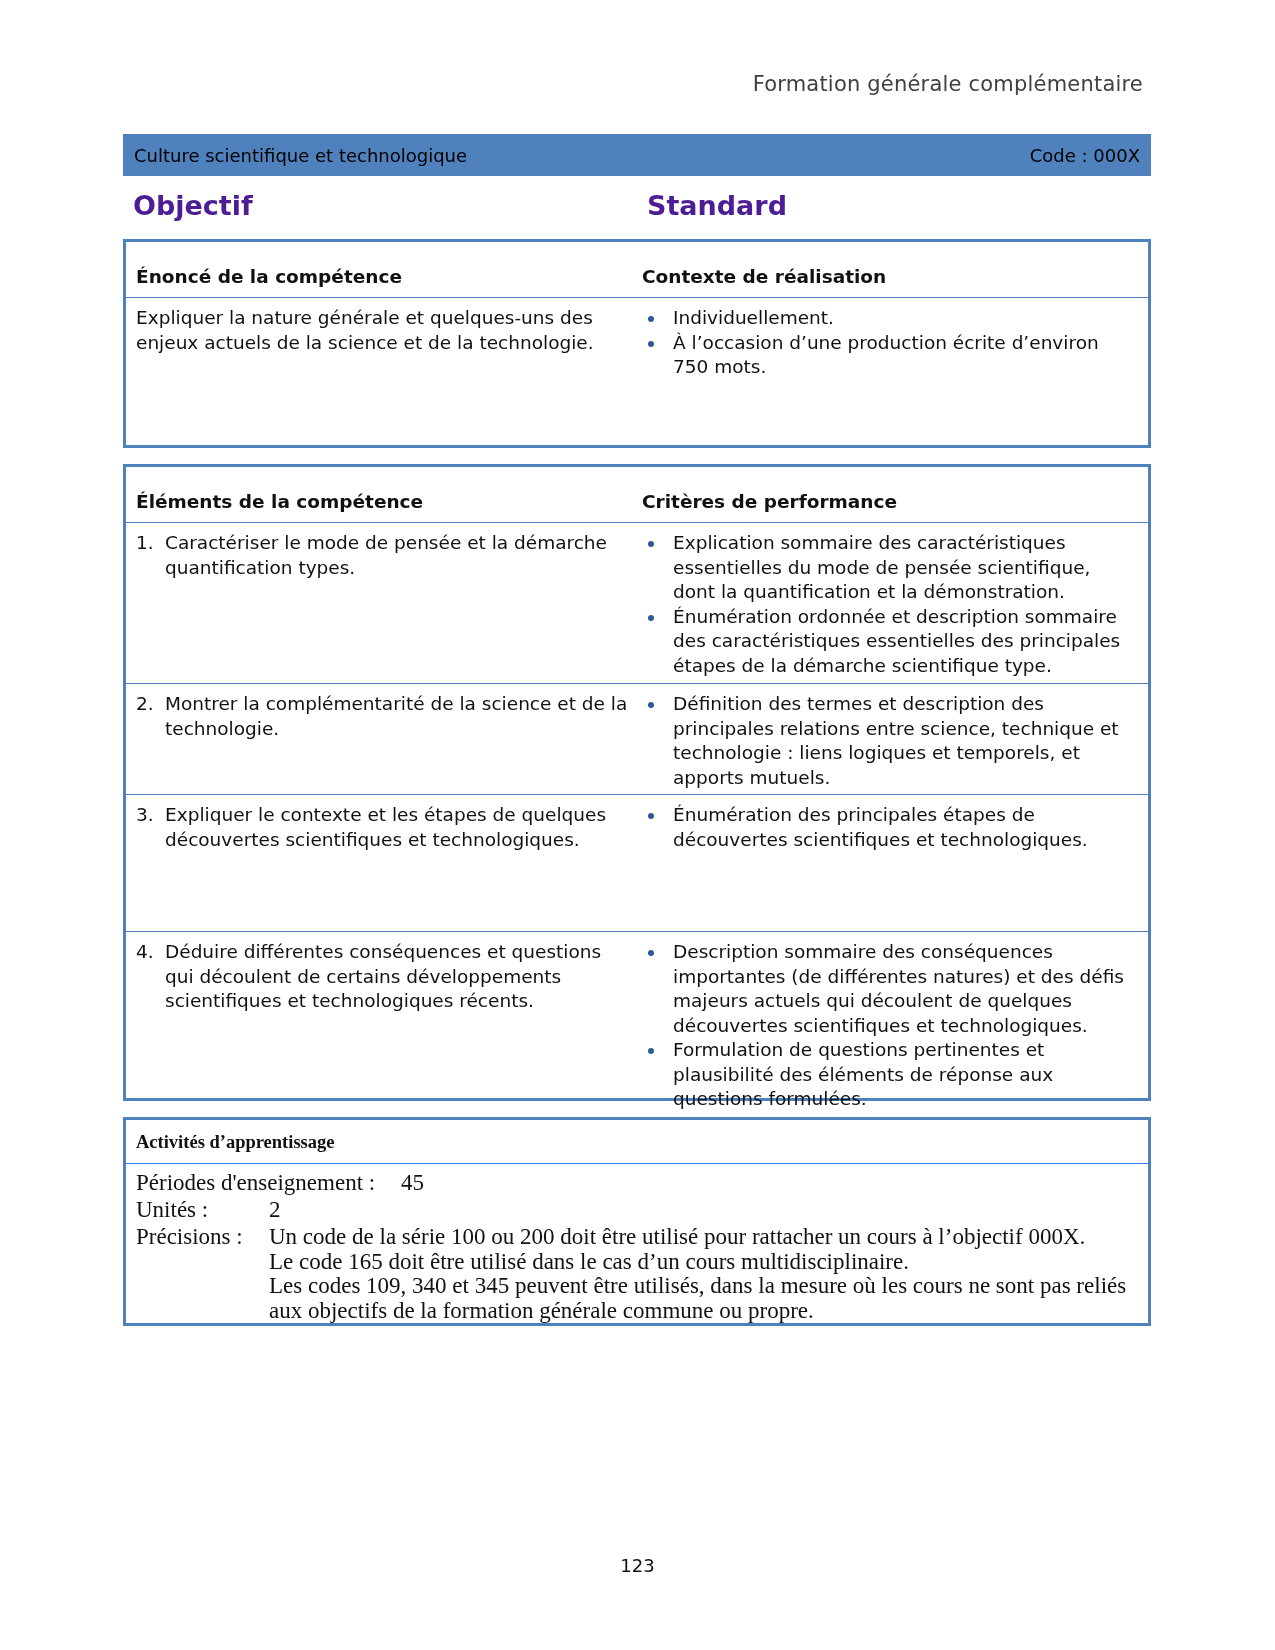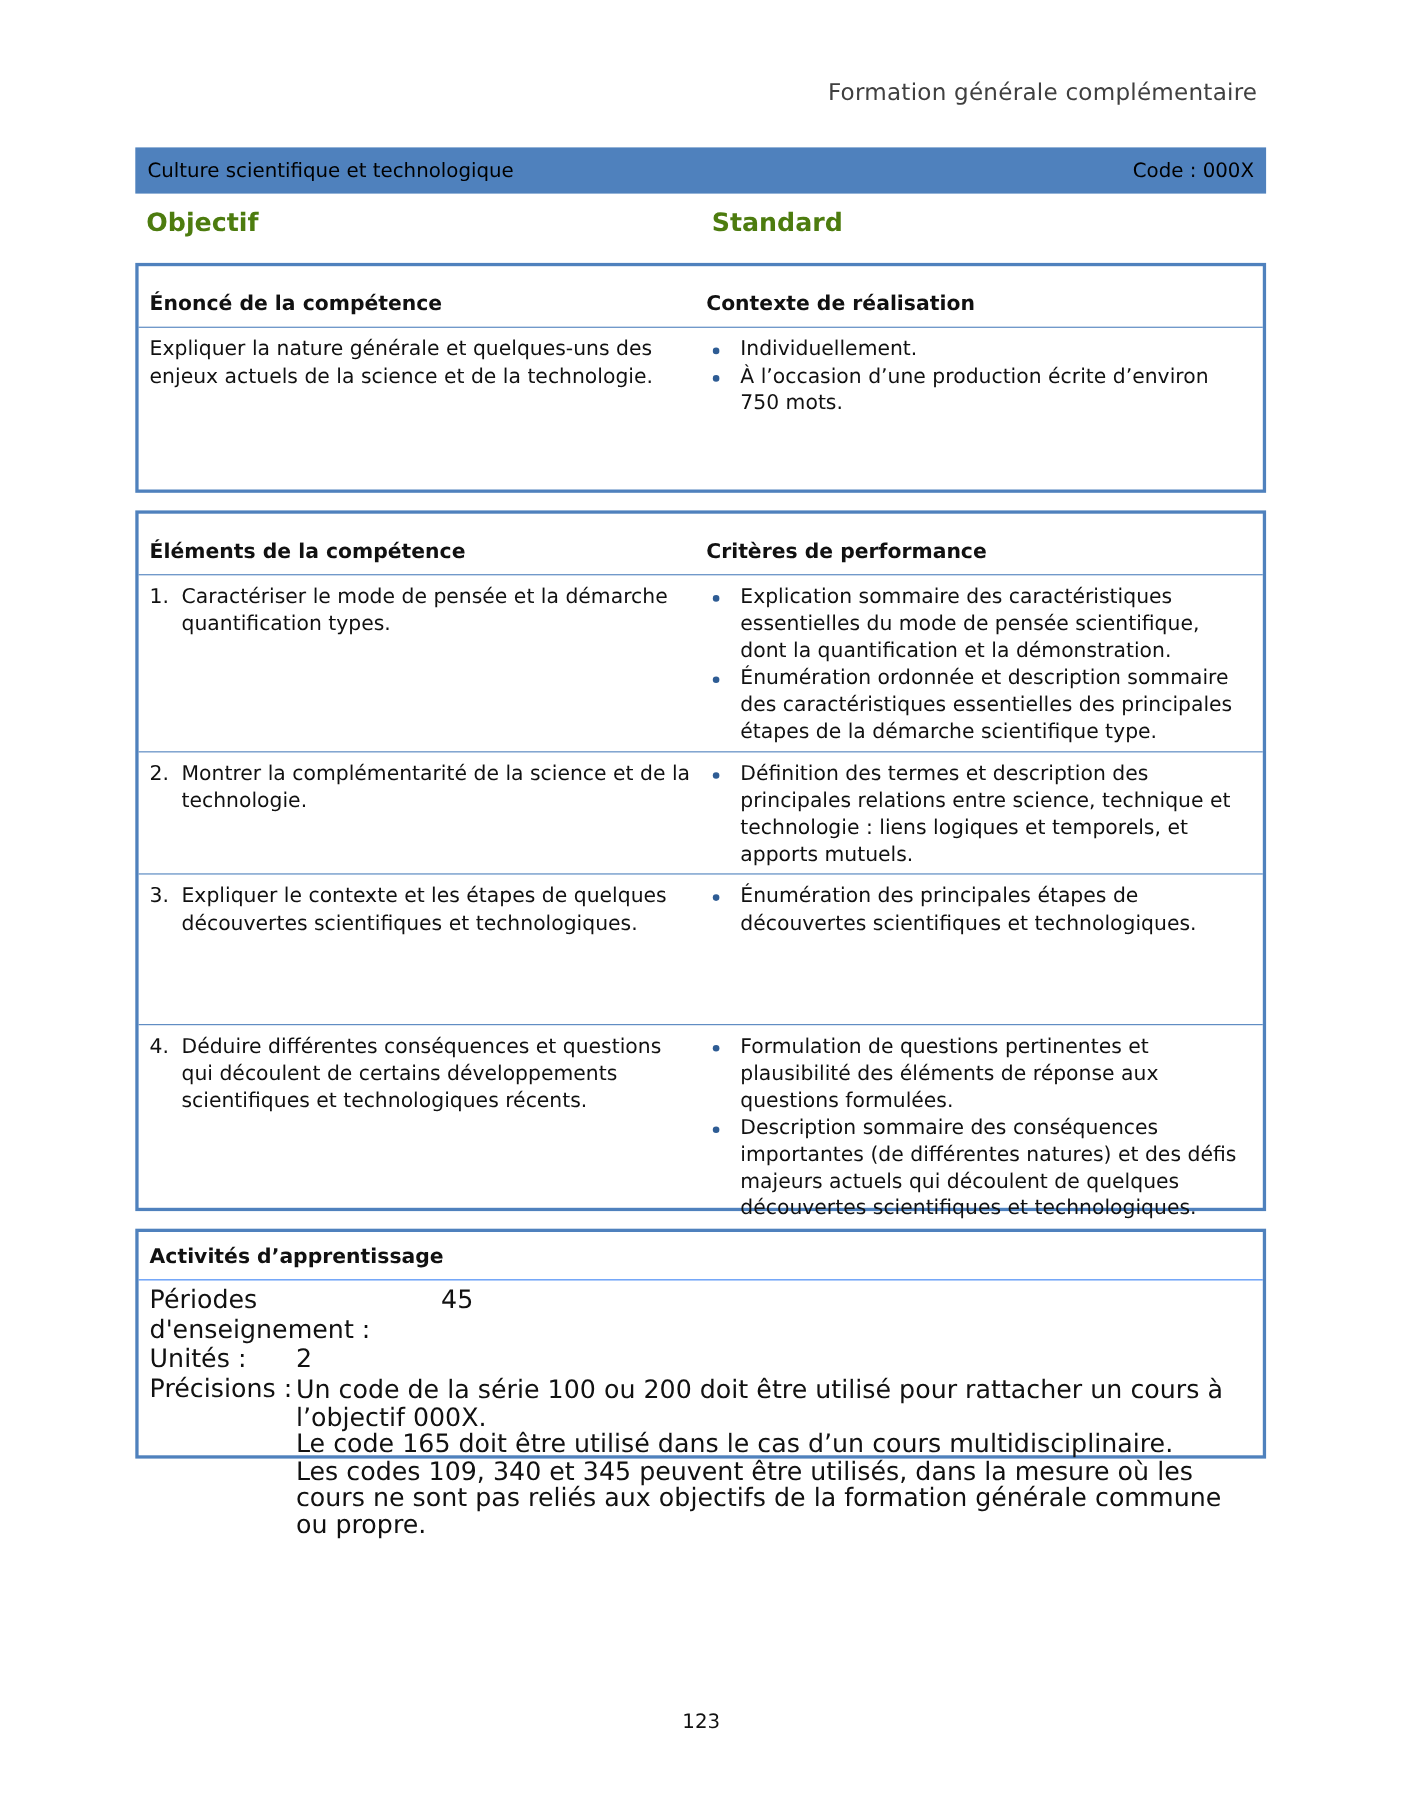--- a/index.html
+++ b/index.html
@@ -1,20 +1,20 @@
 <!DOCTYPE html>
 <html><head>
 <meta charset="utf-8">
 <style>
   html, body { margin: 0; padding: 0; background: #ffffff; }
   body { width: 1275px; height: 1650px; position: relative; font-family: "DejaVu Sans", sans-serif; color: #111; }
   .running-head { position: absolute; top: 72px; right: 132px; font-size: 21px; color: #404040; letter-spacing: 0.2px; }
   .course-bar { position: absolute; top: 134px; left: 123px; width: 1028px; height: 42px; background: #4f81bd; color: #000000; display: flex; align-items: center; justify-content: space-between; padding: 0 11px; box-sizing: border-box; font-size: 18px; }
   .section-heads { position: absolute; top: 190px; left: 123px; width: 1028px; height: 34px; }
-  .section-heads span { position: absolute; font-size: 23px; font-weight: bold; color: #4d7c0f; }
+  .section-heads span { position: absolute; font-size: 27px; font-weight: bold; color: #4c1d95; }
   .sh-left { left: 10px; }
   .sh-right { left: 524px; }
   .box { position: absolute; left: 123px; width: 1028px; border: 3px solid #4f81bd; box-sizing: border-box; background: #fff; }
   .row { display: flex; border-top: 1px solid #4f81bd; }
   .row:first-child { border-top: none; }
   .cell-l { width: 512px; padding: 8px 10px 6px 10px; box-sizing: border-box; }
   .cell-r { flex: 1; padding: 8px 10px 6px 4px; box-sizing: border-box; }
   .hdr { font-weight: bold; font-size: 18.5px; padding-top: 24px; padding-bottom: 10px; }
   .txt { font-size: 18.5px; line-height: 24.5px; }
   ul.bl { list-style: none; margin: 0; padding: 0; }
@@ -113,28 +113,28 @@
 
   <div class="row">
     <div class="cell-l">
       <div class="num">
           <span class="n">4.</span>
           <span>Déduire différentes conséquences et questions qui découlent de certains développements scientifiques et technologiques récents.</span>
         </div>
     </div>
     <div class="cell-r">
       <ul class="bl">
+        <li>Description sommaire des conséquences importantes (de différentes natures) et des défis majeurs actuels qui découlent de quelques découvertes scientifiques et technologiques.</li>
         <li>Formulation de questions pertinentes et plausibilité des éléments de réponse aux questions formulées.</li>
-        <li>Description sommaire des conséquences importantes (de différentes natures) et des défis majeurs actuels qui découlent de quelques découvertes scientifiques et technologiques.</li>
       </ul>
     </div>
   </div>
 </div>
 
-<div class="box" style="top:1117px; height:209px;">
+<div class="box" style="top:1117px; height:209px;font-family:Liberation Serif, serif;">
   <div class="act-hdr">Activités d’apprentissage</div>
   <div class="act-body">
     <div class="act-line">
       <span class="act-label" style="width:265px;">Périodes d'enseignement :</span>
       <span>45</span>
     </div>
     <div class="act-line">
       <span class="act-label w2">Unités :</span>
       <span>2</span>
     </div>

